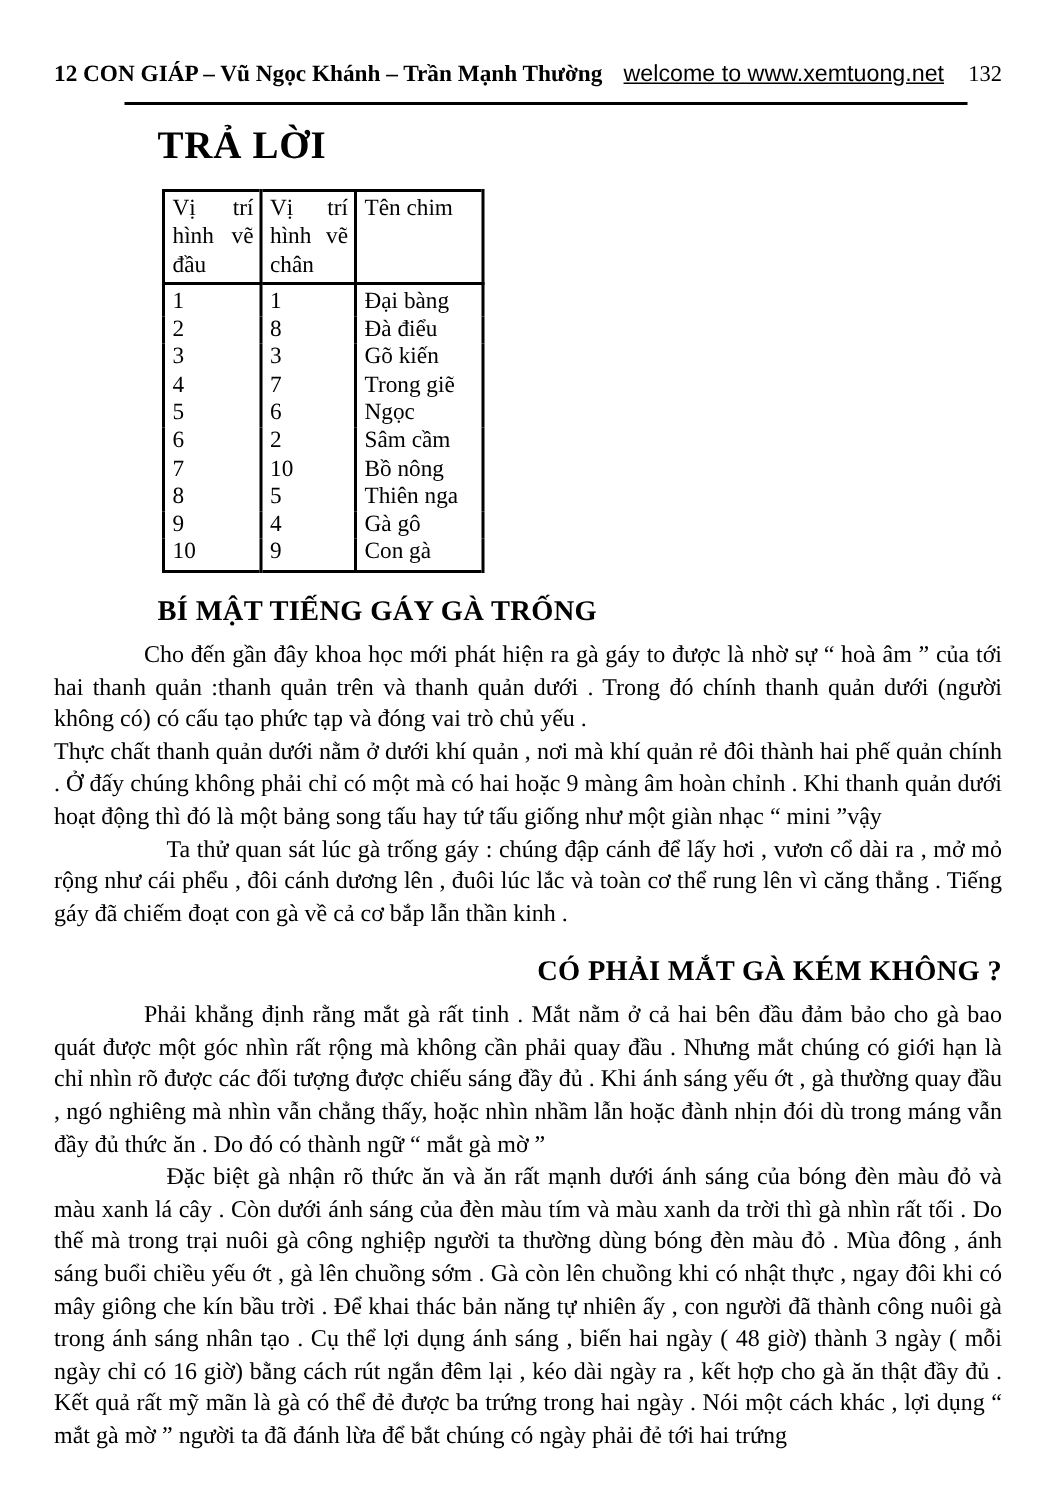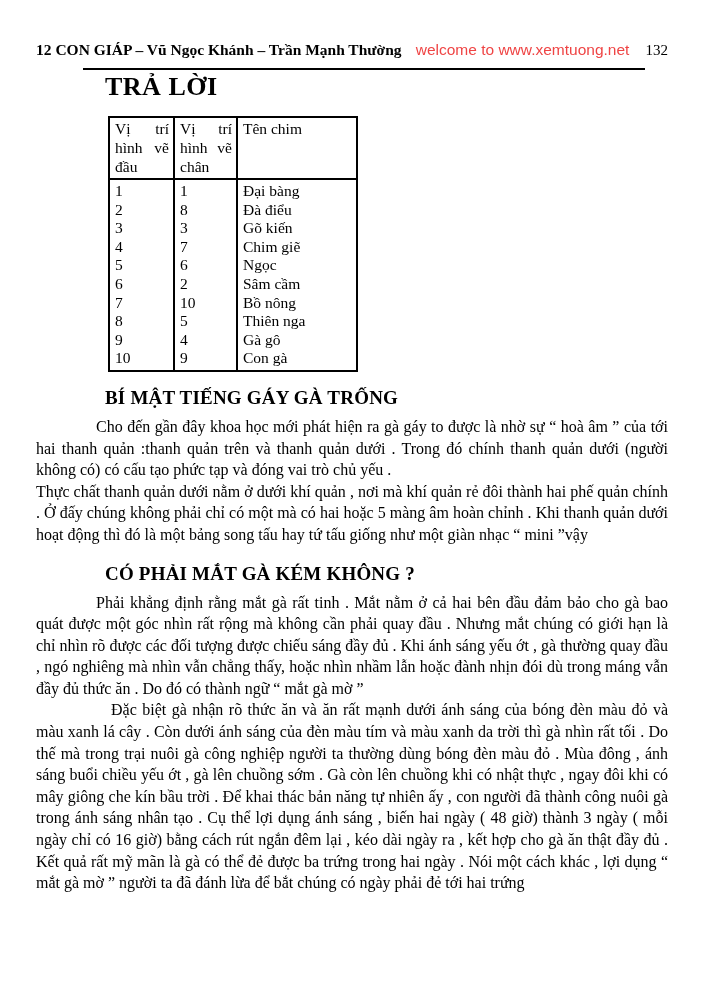--- a/index.html
+++ b/index.html
@@ -13,32 +13,32 @@
   }
   .page-header {
     position:absolute; top:41px; left:36px; right:34px;
     display:flex; align-items:baseline; justify-content:space-between;
   }
   .book-title {
     font-weight:bold; font-size:15.5px; white-space:nowrap;
   }
   .site-link {
     font-family:"Liberation Sans","DejaVu Sans",sans-serif;
-    font-size:15.5px; color:#ef4444;
-    white-space:nowrap;
+    font-size:15.5px; color:#000000;
+    text-decoration:underline; white-space:nowrap;
     margin-left:12px;
     text-align:center;
   }
   .page-number { font-size:15px; margin-left:14px; }
   .header-rule {
     position:absolute; top:68px; left:83px; width:562px;
     border-top:2px solid #000;
   }
   .content {
-    position:absolute; top:72px; left:36px; width:632px;
+    position:absolute; top:82px; left:36px; width:632px;
   }
   .page-title {
     font-size:26px; font-weight:bold;
     margin-left:69px; margin-bottom:14px;
     letter-spacing:0.5px;
   }
   table.answer-table {
     border-collapse:collapse;
     margin-left:72px;
     border:2px solid #000;
@@ -52,29 +52,29 @@
   table.answer-table thead th {
     border-bottom:2px solid #000;
     text-align:justify; text-align-last:left;
     line-height:19px; padding-top:1px; padding-bottom:2px;border-radius:29px;
   }
   table.answer-table td {
     line-height:18.6px; text-align:left;
   }
   .col-head1 { width:65px; }
   .col-head2 { width:63px;margin-top:37px; }
-  .col-name  { width:120px; }
+  .col-name  { width:85px; }
   tbody tr:first-child td { padding-top:2px; }
   tbody tr:last-child td { padding-bottom:2px; }
   .section-heading {
     font-size:19px; font-weight:bold;
     margin:15px 0 7px 69px;
     letter-spacing:0.2px;
   }
-  .section-heading.second { margin-top:17px; }
+  .section-heading.second { margin-top:17px;text-align:right; }
   p.body-par {
     font-size:16px; line-height:21.6px;
     text-align:justify;
   }
   .indent-sm { text-indent:60px; }
   .indent-lg { text-indent:75px; }
   .no-indent { text-indent:0; }
 </style>
 </head>
 <body>
@@ -110,21 +110,21 @@
         <td>Đà điểu</td>
       </tr>
       <tr>
         <td>3</td>
         <td>3</td>
         <td>Gõ kiến</td>
       </tr>
       <tr>
         <td>4</td>
         <td>7</td>
-        <td>Chim giẽ</td>
+        <td>Trong giẽ</td>
       </tr>
       <tr>
         <td>5</td>
         <td>6</td>
         <td>Ngọc</td>
       </tr>
       <tr>
         <td>6</td>
         <td>2</td>
         <td>Sâm cầm</td>
@@ -147,19 +147,20 @@
       <tr>
         <td>10</td>
         <td>9</td>
         <td>Con gà</td>
       </tr>
     </tbody>
   </table>
 
   <div class="section-heading">BÍ MẬT TIẾNG GÁY GÀ TRỐNG</div>
   <p class="body-par indent-sm">Cho đến gần đây khoa học mới phát hiện ra gà gáy to được là nhờ sự “ hoà âm ” của tới hai thanh quản :thanh quản trên và thanh quản dưới . Trong đó chính thanh quản dưới (người không có) có cấu tạo phức tạp và đóng vai trò chủ yếu .</p>
-  <p class="body-par no-indent">Thực chất thanh quản dưới nằm ở dưới khí quản , nơi mà khí quản rẻ đôi thành hai phế quản chính . Ở đấy chúng không phải chỉ có một mà có hai hoặc 5 màng âm hoàn chỉnh . Khi thanh quản dưới hoạt động thì đó là một bảng song tấu hay tứ tấu giống như một giàn nhạc “ mini ”vậy</p>
+  <p class="body-par no-indent">Thực chất thanh quản dưới nằm ở dưới khí quản , nơi mà khí quản rẻ đôi thành hai phế quản chính . Ở đấy chúng không phải chỉ có một mà có hai hoặc 9 màng âm hoàn chỉnh . Khi thanh quản dưới hoạt động thì đó là một bảng song tấu hay tứ tấu giống như một giàn nhạc “ mini ”vậy</p>
+  <p class="body-par indent-lg">Ta thử quan sát lúc gà trống gáy : chúng đập cánh để lấy hơi , vươn cổ dài ra , mở mỏ rộng như cái phểu , đôi cánh dương lên , đuôi lúc lắc và toàn cơ thể rung lên vì căng thẳng . Tiếng gáy đã chiếm đoạt con gà về cả cơ bắp lẫn thần kinh .</p>
 
   <div class="section-heading second">CÓ PHẢI MẮT GÀ KÉM KHÔNG ?</div>
   <p class="body-par indent-sm">Phải khẳng định rằng mắt gà rất tinh . Mắt nằm ở cả hai bên đầu đảm bảo cho gà bao quát được một góc nhìn rất rộng mà không cần phải quay đầu . Nhưng mắt chúng có giới hạn là chỉ nhìn rõ được các đối tượng được chiếu sáng đầy đủ . Khi ánh sáng yếu ớt , gà thường quay đầu , ngó nghiêng mà nhìn vẫn chẳng thấy, hoặc nhìn nhầm lẫn hoặc đành nhịn đói dù trong máng vẫn đầy đủ thức ăn . Do đó có thành ngữ “ mắt gà mờ ”</p>
   <p class="body-par indent-lg">Đặc biệt gà nhận rõ thức ăn và ăn rất mạnh dưới ánh sáng của bóng đèn màu đỏ và màu xanh lá cây . Còn dưới ánh sáng của đèn màu tím và màu xanh da trời thì gà nhìn rất tối . Do thế mà trong trại nuôi gà công nghiệp người ta thường dùng bóng đèn màu đỏ . Mùa đông , ánh sáng buổi chiều yếu ớt , gà lên chuồng sớm . Gà còn lên chuồng khi có nhật thực , ngay đôi khi có mây giông che kín bầu trời . Để khai thác bản năng tự nhiên ấy , con người đã thành công nuôi gà trong ánh sáng nhân tạo . Cụ thể lợi dụng ánh sáng , biến hai ngày ( 48 giờ) thành 3 ngày ( mỗi ngày chỉ có 16 giờ) bằng cách rút ngắn đêm lại , kéo dài ngày ra , kết hợp cho gà ăn thật đầy đủ . Kết quả rất mỹ mãn là gà có thể đẻ được ba trứng trong hai ngày . Nói  một cách khác , lợi dụng “ mắt gà mờ ” người ta đã đánh lừa để bắt chúng có ngày phải đẻ tới hai trứng</p>
 
 </div>
 
 </body></html>

